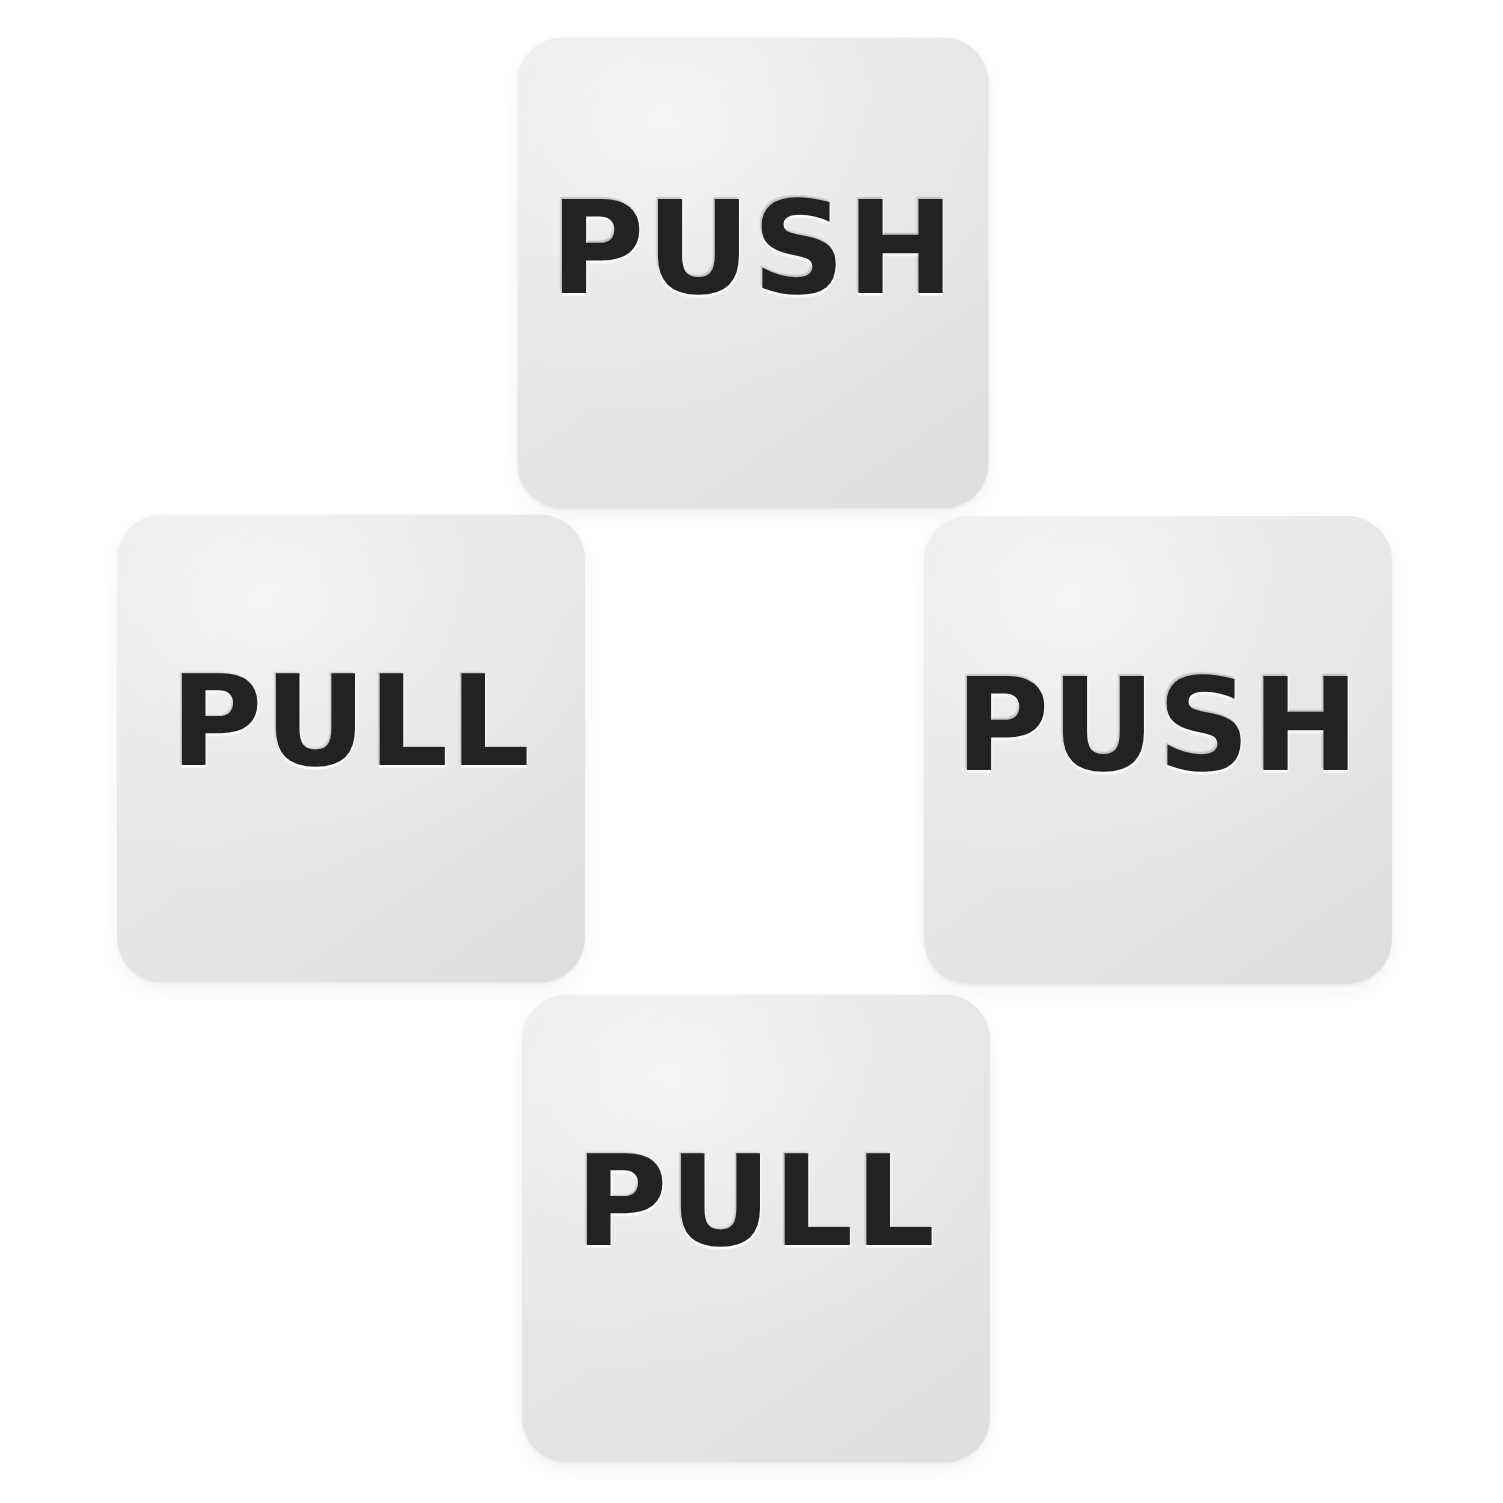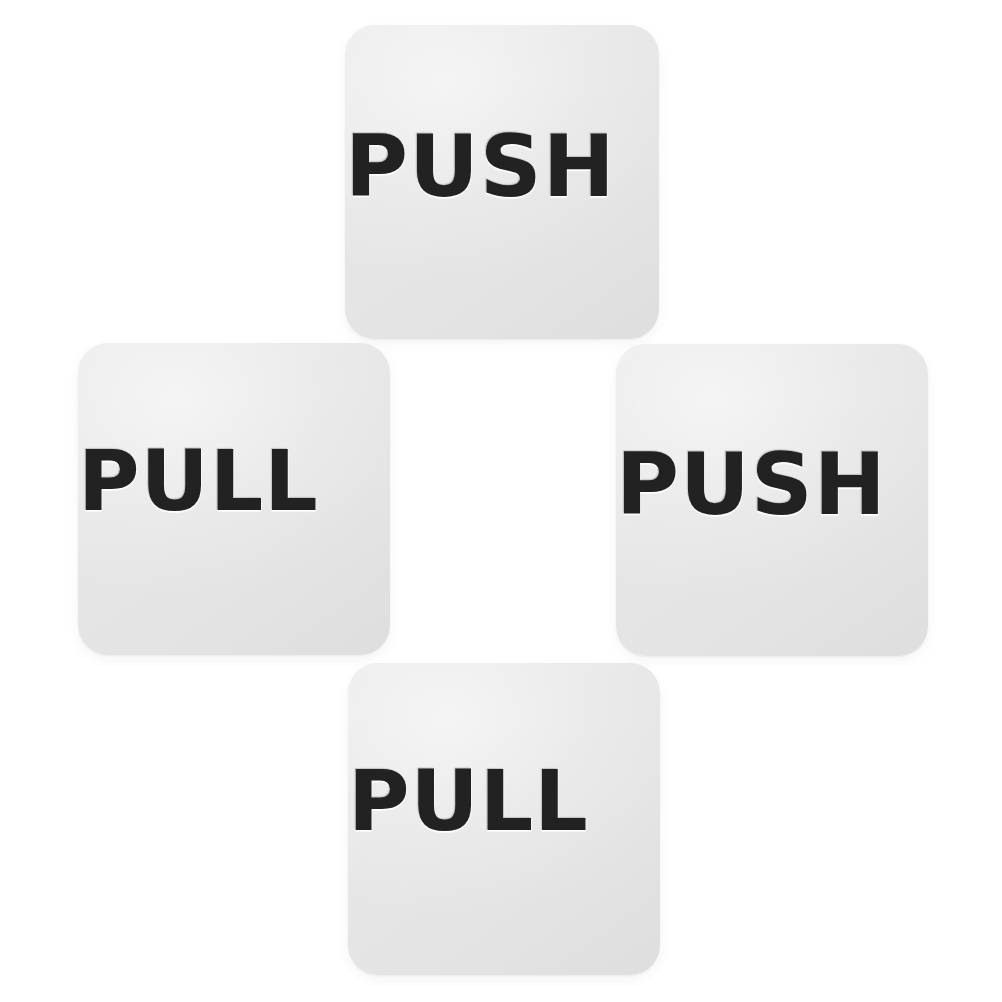--- a/index.html
+++ b/index.html
@@ -19,21 +19,21 @@
     overflow: hidden;
   }
 
   .sign {
     position: absolute;
     box-sizing: border-box;
     background: linear-gradient(145deg, #eaeaea 0%, #e6e6e6 42%, #e3e3e3 72%, #dedede 100%);
     border-radius: 30px;
     display: flex;
     align-items: center;
-    justify-content: flex-start;
+    justify-content: center;
     box-shadow:
       0 1px 2px rgba(0,0,0,0.05),
       0 5px 14px rgba(0,0,0,0.045);
   }
 
   
   .sign::after {
     content: "";
     position: absolute;
     inset: 0;

